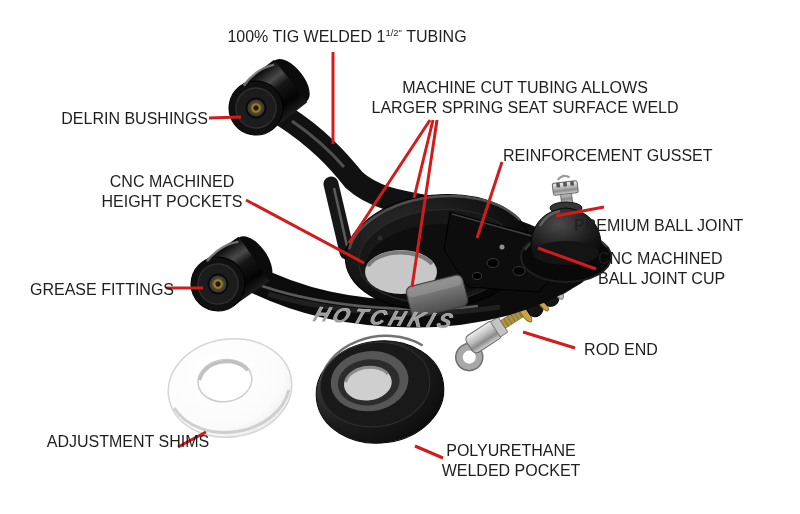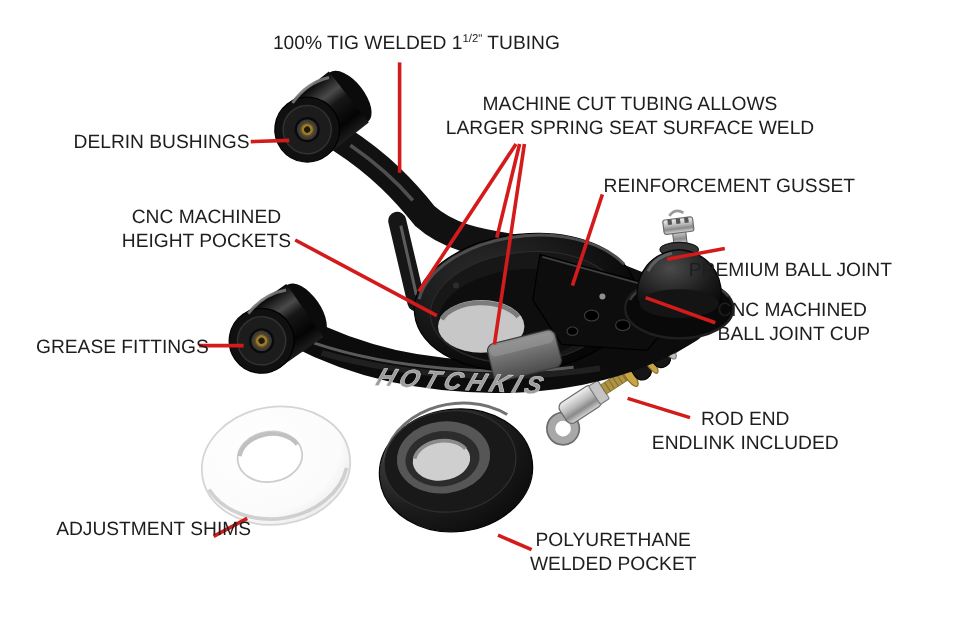--- a/index.html
+++ b/index.html
@@ -213,21 +213,20 @@
       </div>
       <div class="callout left" style="left: 598px; top: 249px;">
         <div>CNC MACHINED</div>
         <div>BALL JOINT CUP</div>
       </div>
       <div class="callout left" style="left: 30px; top: 280px;">
         <div>GREASE FITTINGS</div>
       </div>
       <div class="callout center" style="left: 621px; top: 340px;">
         <div>ROD END</div>
-        <div>ENDLINK INCLUDED</div>
       </div>
       <div class="callout center" style="left: 128px; top: 432px;">
         <div>ADJUSTMENT SHIMS</div>
       </div>
       <div class="callout center" style="left: 511px; top: 441px;">
         <div>POLYURETHANE</div>
         <div>WELDED POCKET</div>
       </div>
     </div>
 

